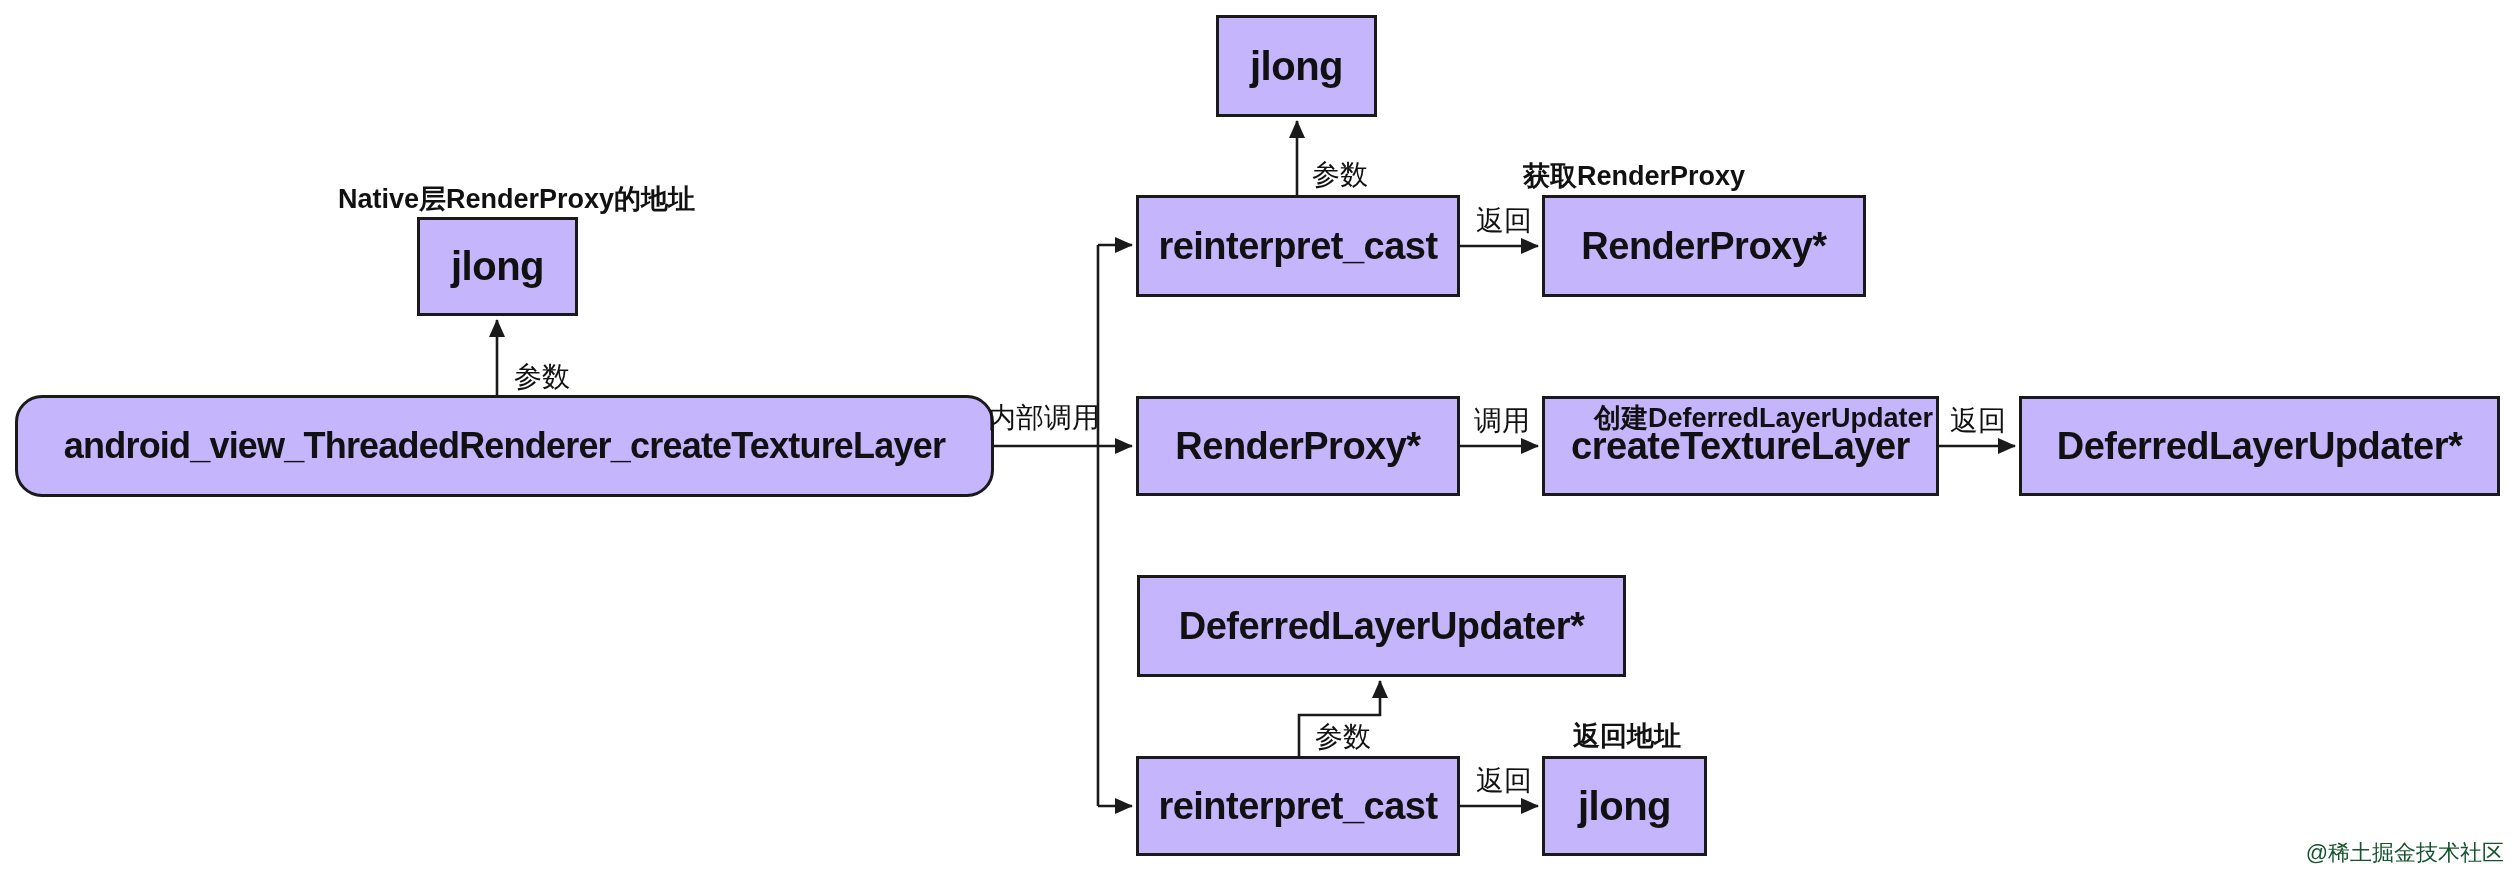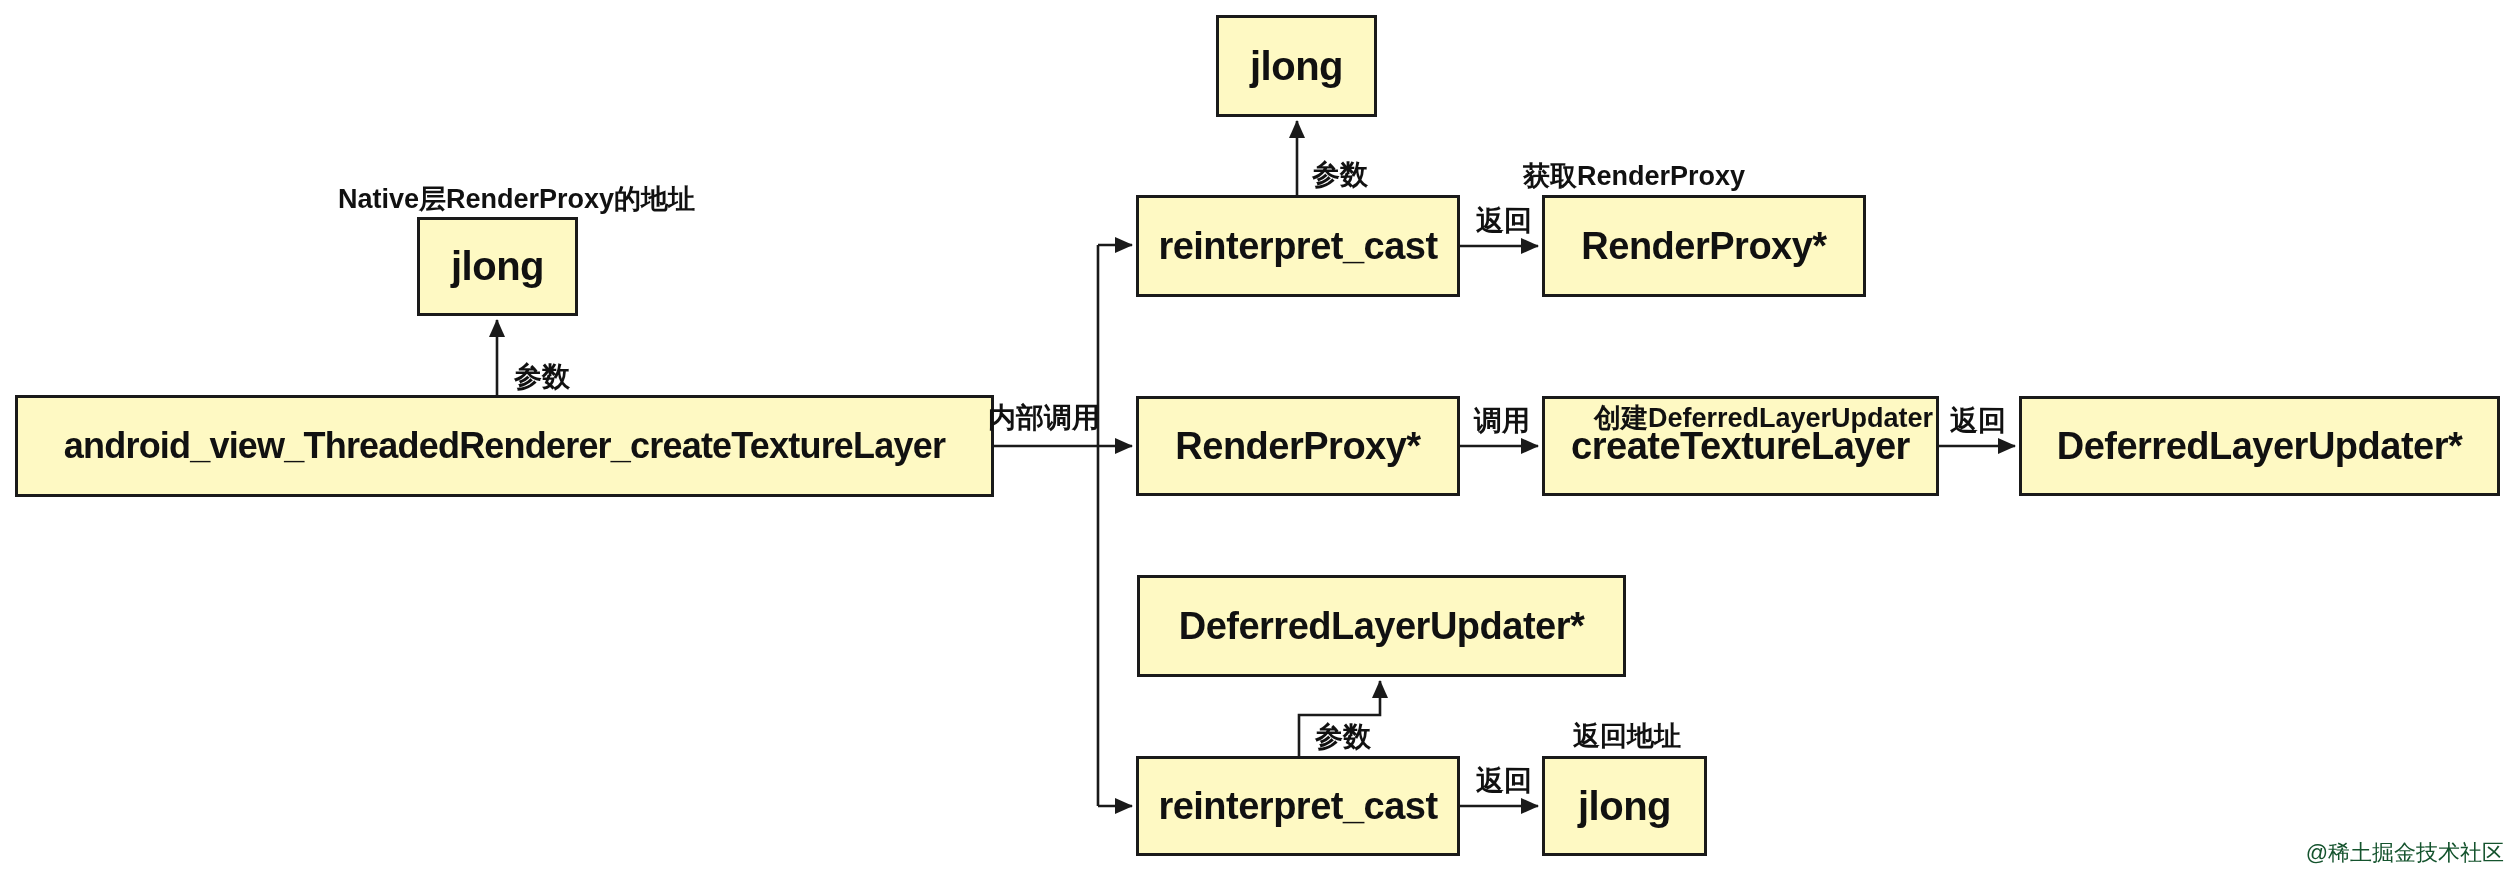--- a/index.html
+++ b/index.html
@@ -8,52 +8,52 @@
     width: 2514px; height: 874px;
     position: relative;
     overflow: hidden;
     font-family: "Liberation Sans", "DejaVu Sans", sans-serif;
   }
   #canvas { position: absolute; inset: 0; width: 2514px; height: 874px; }
   svg.arrows { position: absolute; left: 0; top: 0; width: 2514px; height: 874px; }
 
   .box {
     position: absolute;
-    background: #fef9c3;
+    background: #c4b5fd;
     border: 3px solid #1a1a1a;
     display: flex; align-items: center; justify-content: center;
     font-weight: bold; color: #111111;
     white-space: nowrap;
     font-size: 38px;
     letter-spacing: -0.5px;
   }
   .box.main-font { font-size: 36px; letter-spacing: -0.8px; }
 
   .edge-label {
     position: absolute;
-    font-size: 28px; font-weight: bold; color: #111111;
+    font-size: 28px; font-weight: normal; color: #111111;
     white-space: nowrap;
   }
   .annotation {
     position: absolute;
     font-size: 27px; font-weight: bold; color: #111111;
     white-space: nowrap;
     text-align: right;
   }
   .watermark {
     position: absolute;
     right: 10px; bottom: 6px;
     font-size: 22px; color: #14532d;
     white-space: nowrap;
   }
 
   
   #box-jlong-left            { left: 417px;  top: 217px; width: 161px; height: 99px;  font-size: 40px; }
   #box-jlong-top             { left: 1216px; top: 15px;  width: 161px; height: 102px; font-size: 40px; }
-  #box-main                  { left: 15px;   top: 395px; width: 979px; height: 102px; }
+  #box-main                  { left: 15px;   top: 395px; width: 979px; height: 102px; border-radius: 27px; }
   #box-reinterpret-cast-top  { left: 1136px; top: 195px; width: 324px; height: 102px; }
   #box-render-proxy-top      { left: 1542px; top: 195px; width: 324px; height: 102px; }
   #box-render-proxy-mid      { left: 1136px; top: 396px; width: 324px; height: 100px; }
   #box-create-texture-layer  { left: 1542px; top: 396px; width: 397px; height: 100px; }
   #box-dlu-right             { left: 2019px; top: 396px; width: 481px; height: 100px; }
   #box-dlu-mid               { left: 1137px; top: 575px; width: 489px; height: 102px; }
   #box-reinterpret-cast-bot  { left: 1136px; top: 756px; width: 324px; height: 100px; }
   #box-jlong-bottom          { left: 1542px; top: 756px; width: 165px; height: 100px; font-size: 40px; }
 
   

